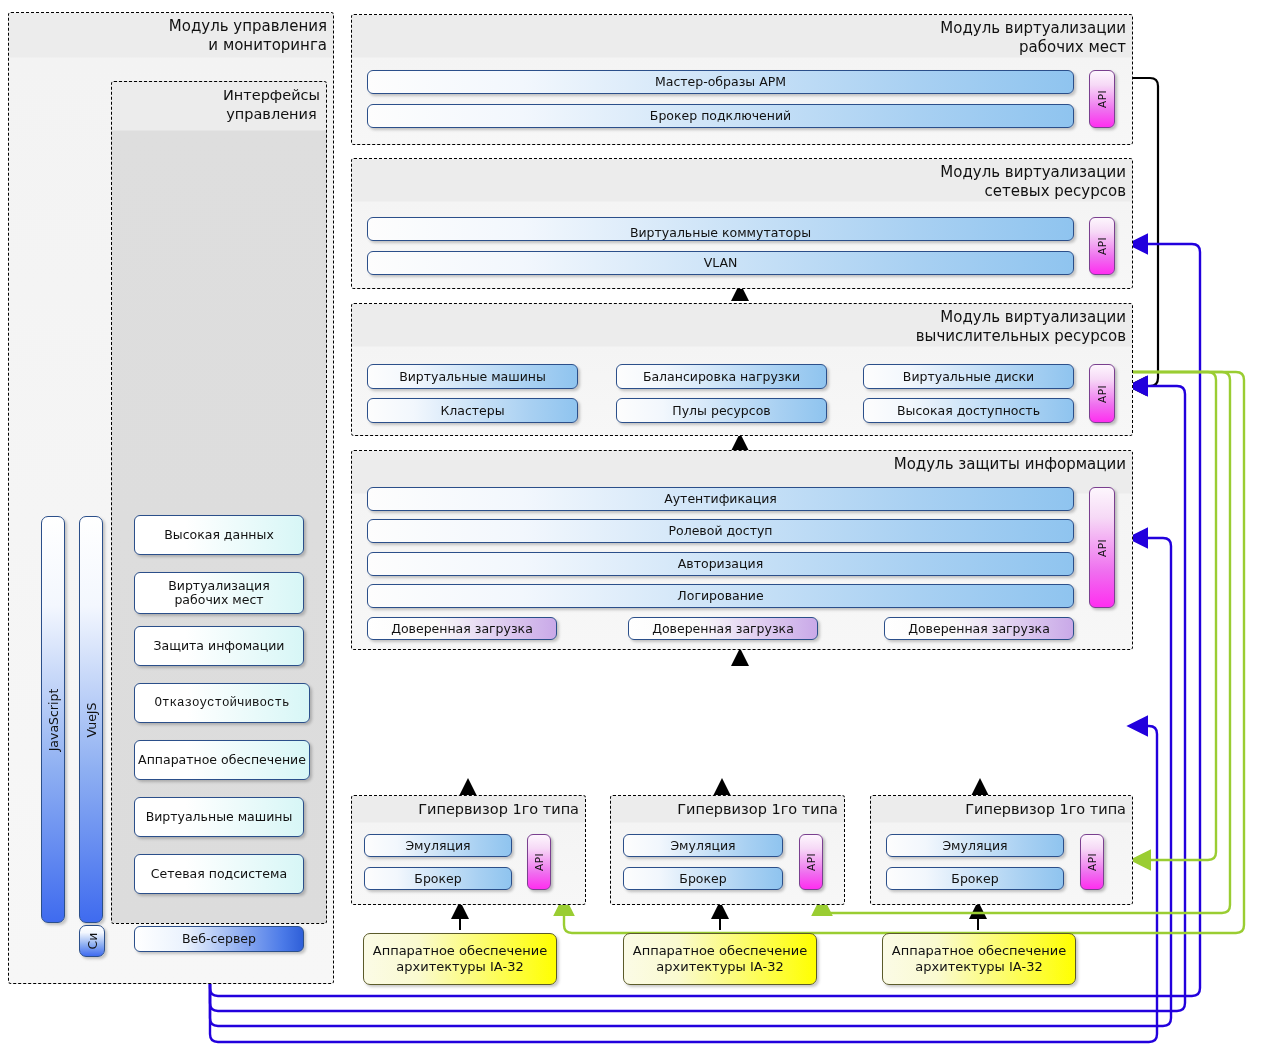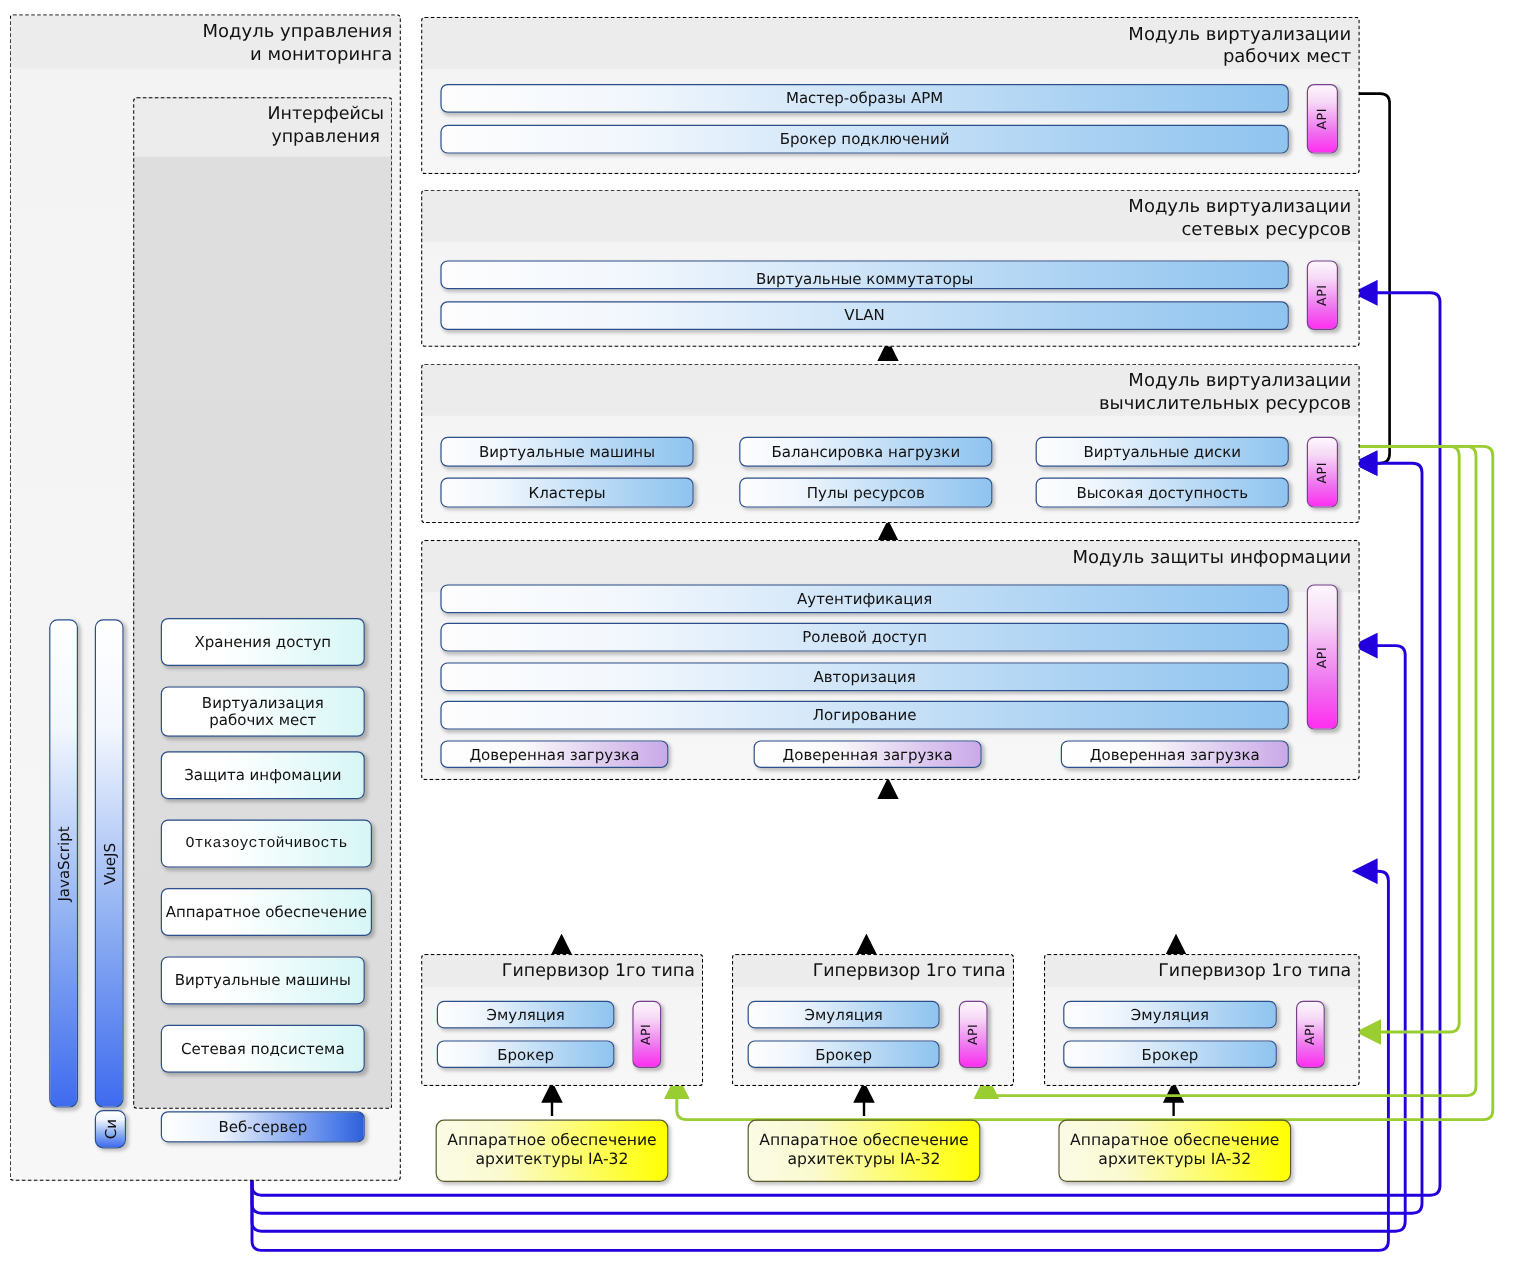--- a/index.html
+++ b/index.html
@@ -114,21 +114,21 @@
   <div class="module" id="mgmt">
     <div class="mtitle">Модуль управления
 и мониторинга</div>
 
     <div id="iface">
       <div class="mtitle">Интерфейсы
 управления</div>
     </div>
 
     <div class="box cyan" style="left:125px;top:502px;width:170px;height:40px;">
-        <span>Хранения доступ</span>
+        <span>Высокая данных</span>
       </div>
     <div class="box cyan" style="left:125px;top:559px;width:170px;height:42px;white-space:pre-line;"><span style="white-space:pre-line;">Виртуализация
 рабочих мест</span></div>
     <div class="box cyan" style="left:125px;top:613px;width:170px;height:40px;">
         <span>Защита инфомации</span>
       </div>
     <div class="box cyan" style="left:125px;top:670px;width:176px;height:40px;font-family:Liberation Mono, monospace;">
         <span>Отказоустойчивость</span>
       </div>
     <div class="box cyan" style="left:125px;top:727px;width:176px;height:40px;">

